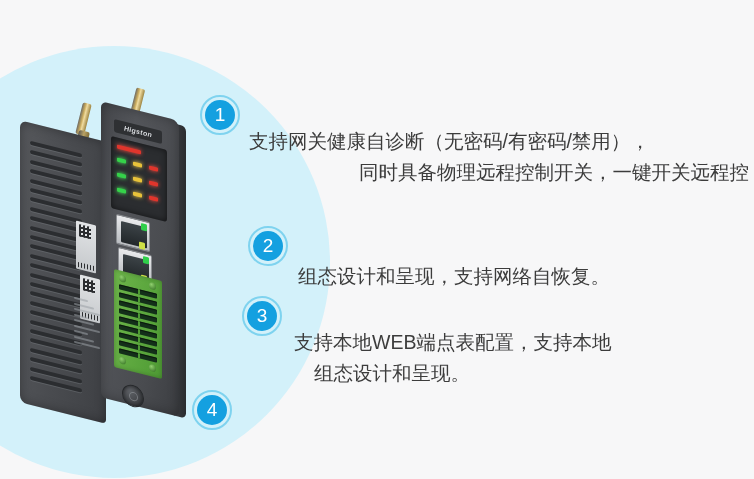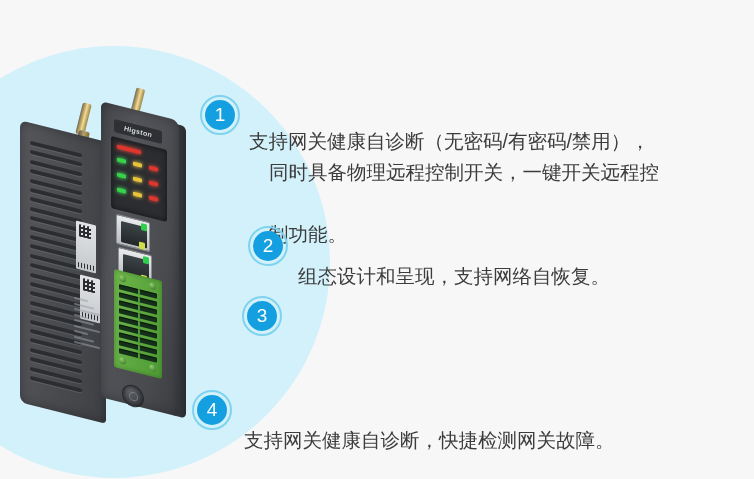--- a/index.html
+++ b/index.html
@@ -328,21 +328,21 @@
     font-family: "Liberation Sans", sans-serif;
   }
   .feature-text {
     color: #3c3c3c;
     font-size: 19.5px;
     line-height: 31px;
     white-space: pre-line;
   }
   .f1 { left: 200px; top: 95px; }
   .f1 .feature-text { margin-left: 9px; text-indent: 0; width: 500px; }
-  .f1 .feature-text .l2, .f1 .feature-text .l3 { display:block; padding-left: 20px; }
+  .f1 .feature-text .l2, .f1 .feature-text .l3 { display:block; padding-left: 20px; text-align: right; }
 
   .f2 { left: 248px; top: 226px; }
   .f2 .feature-text { margin-left: 10px; padding-top: 4px; }
 
   .f3 { left: 242px; top: 296px; }
   .f3 .feature-text { margin-left: 12px; width: 420px; }
   .f3 .feature-text .l2 { display:block; padding-left: 20px; }
 
   .f4 { left: 192px; top: 390px; }
   .f4 .feature-text { margin-left: 12px; padding-top: 4px; }
@@ -470,44 +470,42 @@
 
   <div class="features">
 
     <div class="feature f1">
       <div class="badge">
         <div class="badge-core">1</div>
       </div>
       <div class="feature-text">
         <span class="l1">支持网关健康自诊断（无密码/有密码/禁用），</span>
         <span class="l2">同时具备物理远程控制开关，一键开关远程控</span>
-        <span class="l3">制功能。</span>
       </div>
     </div>
 
     <div class="feature f2">
       <div class="badge">
         <div class="badge-core">2</div>
       </div>
       <div class="feature-text">
         <span class="l1">组态设计和呈现，支持网络自恢复。</span>
       </div>
     </div>
 
     <div class="feature f3">
       <div class="badge">
         <div class="badge-core">3</div>
       </div>
       <div class="feature-text">
+        <span class="l1">支持本地WEB端点表配置，支持本地</span>
+        <span class="l2">组态设计和呈现。</span>
       </div>
     </div>
 
     <div class="feature f4">
       <div class="badge">
         <div class="badge-core">4</div>
       </div>
-      <div class="feature-text">
-        <span class="l1">支持网关健康自诊断，快捷检测网关故障。</span>
-      </div>
     </div>
 
   </div>
 </div>
 
 </body></html>

